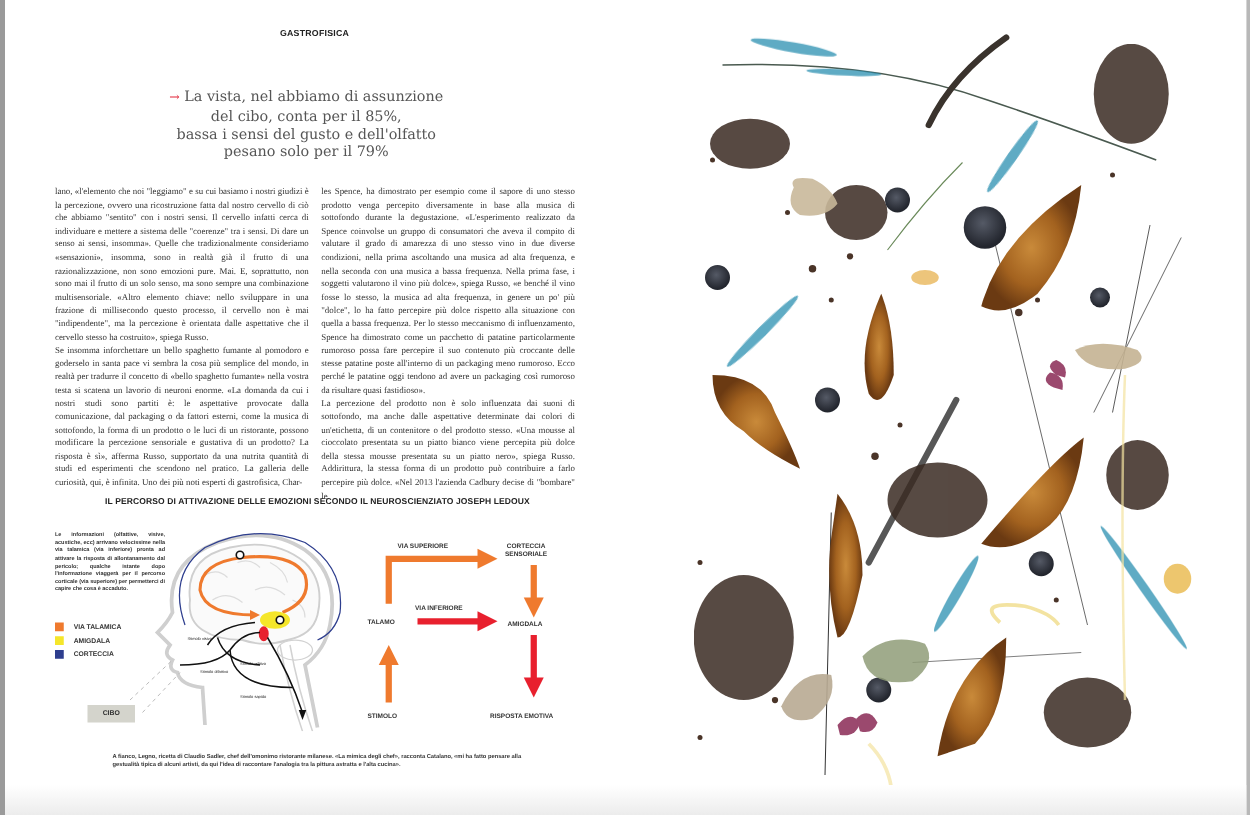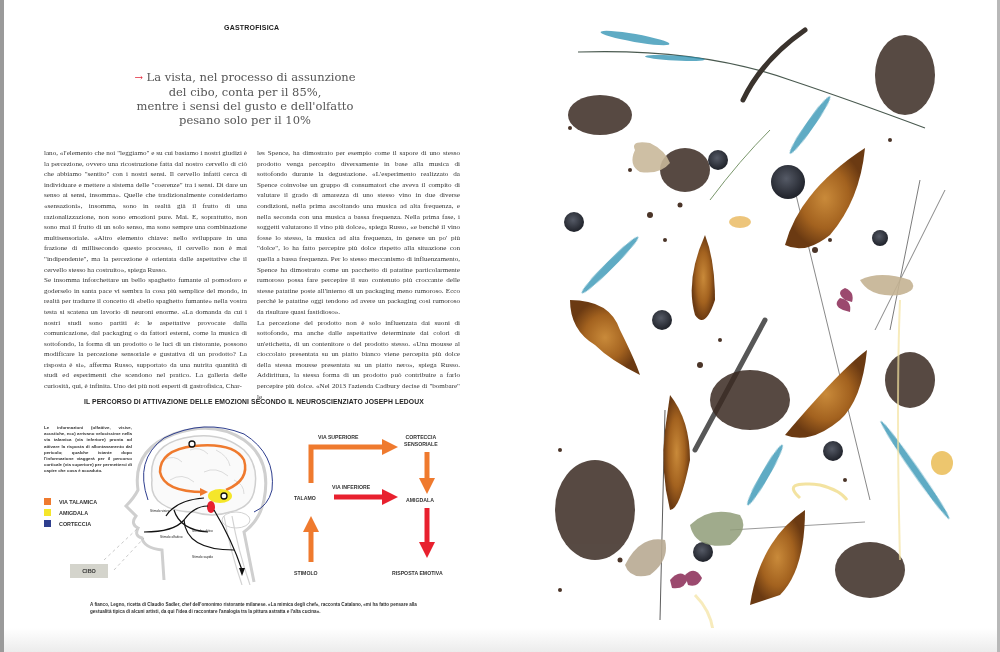--- a/index.html
+++ b/index.html
@@ -64,24 +64,24 @@
 <body>
 
 <div class="left-edge"></div>
 <div class="right-edge"></div>
 
 <div class="page-left">
   <div class="section-tag">GASTROFISICA</div>
 
   <div class="pull-quote">
     <span class="arrow">→</span>
-    <span>La vista, nel processo di assunzione</span><br>
+    <span>La vista, nel abbiamo di assunzione</span><br>
     <span>del cibo, conta per il 85%,</span><br>
-    <span>mentre i sensi del gusto e dell'olfatto</span><br>
-    <span>pesano solo per il 10%</span>
+    <span>bassa i sensi del gusto e dell'olfatto</span><br>
+    <span>pesano solo per il 79%</span>
   </div>
 
   <div class="col col-1">
     <p>lano, «l'elemento che noi "leggiamo" e su cui basiamo i nostri giudizi è la percezione, ovvero una ricostruzione fatta dal nostro cervello di ciò che abbiamo "sentito" con i nostri sensi. Il cervello infatti cerca di individuare e mettere a sistema delle "coerenze" tra i sensi. Di dare un senso ai sensi, insomma». Quelle che tradizionalmente consideriamo «sensazioni», insomma, sono in realtà già il frutto di una razionalizzazione, non sono emozioni pure. Mai. E, soprattutto, non sono mai il frutto di un solo senso, ma sono sempre una combinazione multisensoriale. «Altro elemento chiave: nello sviluppare in una frazione di millisecondo questo processo, il cervello non è mai "indipendente", ma la percezione è orientata dalle aspettative che il cervello stesso ha costruito», spiega Russo.</p>
     <p>Se insomma inforchettare un bello spaghetto fumante al pomodoro e goderselo in santa pace vi sembra la cosa più semplice del mondo, in realtà per tradurre il concetto di «bello spaghetto fumante» nella vostra testa si scatena un lavorio di neuroni enorme. «La domanda da cui i nostri studi sono partiti è: le aspettative provocate dalla comunicazione, dal packaging o da fattori esterni, come la musica di sottofondo, la forma di un prodotto o le luci di un ristorante, possono modificare la percezione sensoriale e gustativa di un prodotto? La risposta è sì», afferma Russo, supportato da una nutrita quantità di studi ed esperimenti che scendono nel pratico. La galleria delle curiosità, qui, è infinita. Uno dei più noti esperti di gastrofisica, Char-</p>
   </div>
   <div class="col col-2">
     <p>les Spence, ha dimostrato per esempio come il sapore di uno stesso prodotto venga percepito diversamente in base alla musica di sottofondo durante la degustazione. «L'esperimento realizzato da Spence coinvolse un gruppo di consumatori che aveva il compito di valutare il grado di amarezza di uno stesso vino in due diverse condizioni, nella prima ascoltando una musica ad alta frequenza, e nella seconda con una musica a bassa frequenza. Nella prima fase, i soggetti valutarono il vino più dolce», spiega Russo, «e benché il vino fosse lo stesso, la musica ad alta frequenza, in genere un po' più "dolce", lo ha fatto percepire più dolce rispetto alla situazione con quella a bassa frequenza. Per lo stesso meccanismo di influenzamento, Spence ha dimostrato come un pacchetto di patatine particolarmente rumoroso possa fare percepire il suo contenuto più croccante delle stesse patatine poste all'interno di un packaging meno rumoroso. Ecco perché le patatine oggi tendono ad avere un packaging così rumoroso da risultare quasi fastidioso».</p>
     <p>La percezione del prodotto non è solo influenzata dai suoni di sottofondo, ma anche dalle aspettative determinate dai colori di un'etichetta, di un contenitore o del prodotto stesso. «Una mousse al cioccolato presentata su un piatto bianco viene percepita più dolce della stessa mousse presentata su un piatto nero», spiega Russo. Addirittura, la stessa forma di un prodotto può contribuire a farlo percepire più dolce. «Nel 2013 l'azienda Cadbury decise di "bombare" le</p>
   </div>

